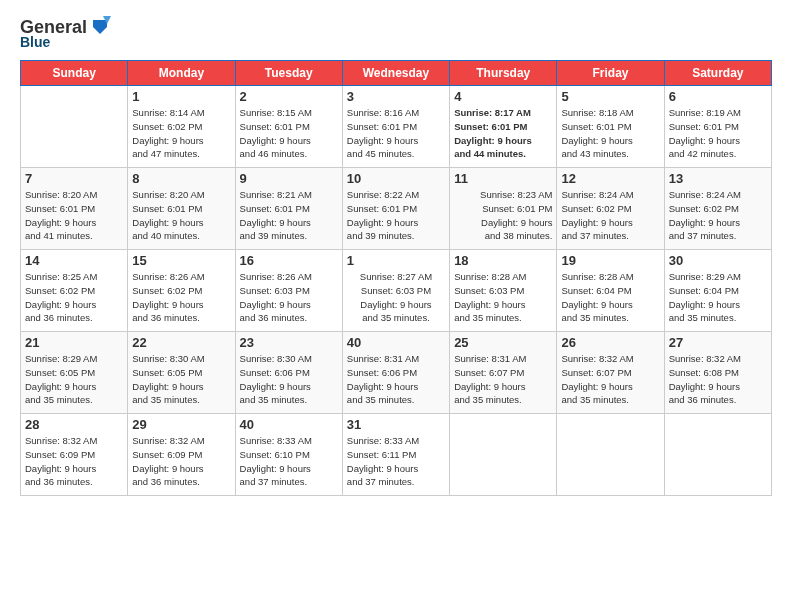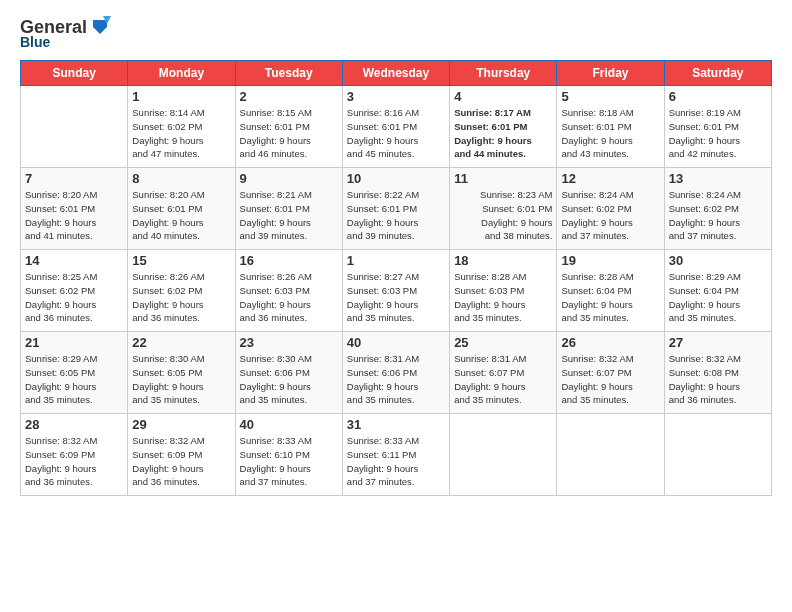--- a/index.html
+++ b/index.html
@@ -225,21 +225,21 @@
           </td>
           <td>
             <span class="day-number">16</span>
             <div class="day-info" style="white-space: pre-line;">Sunrise: 8:26 AM
 Sunset: 6:03 PM
 Daylight: 9 hours
 and 36 minutes.</div>
           </td>
           <td>
             <span class="day-number">1</span>
-            <div class="day-info" style="white-space: pre-line;">Sunrise: 8:27 AM
+            <div class="day-info" style="white-space: pre-line; text-align: center;">Sunrise: 8:27 AM
 Sunset: 6:03 PM
 Daylight: 9 hours
 and 35 minutes.</div>
           </td>
           <td>
             <span class="day-number">18</span>
             <div class="day-info" style="white-space: pre-line;">Sunrise: 8:28 AM
 Sunset: 6:03 PM
 Daylight: 9 hours
 and 35 minutes.</div>

